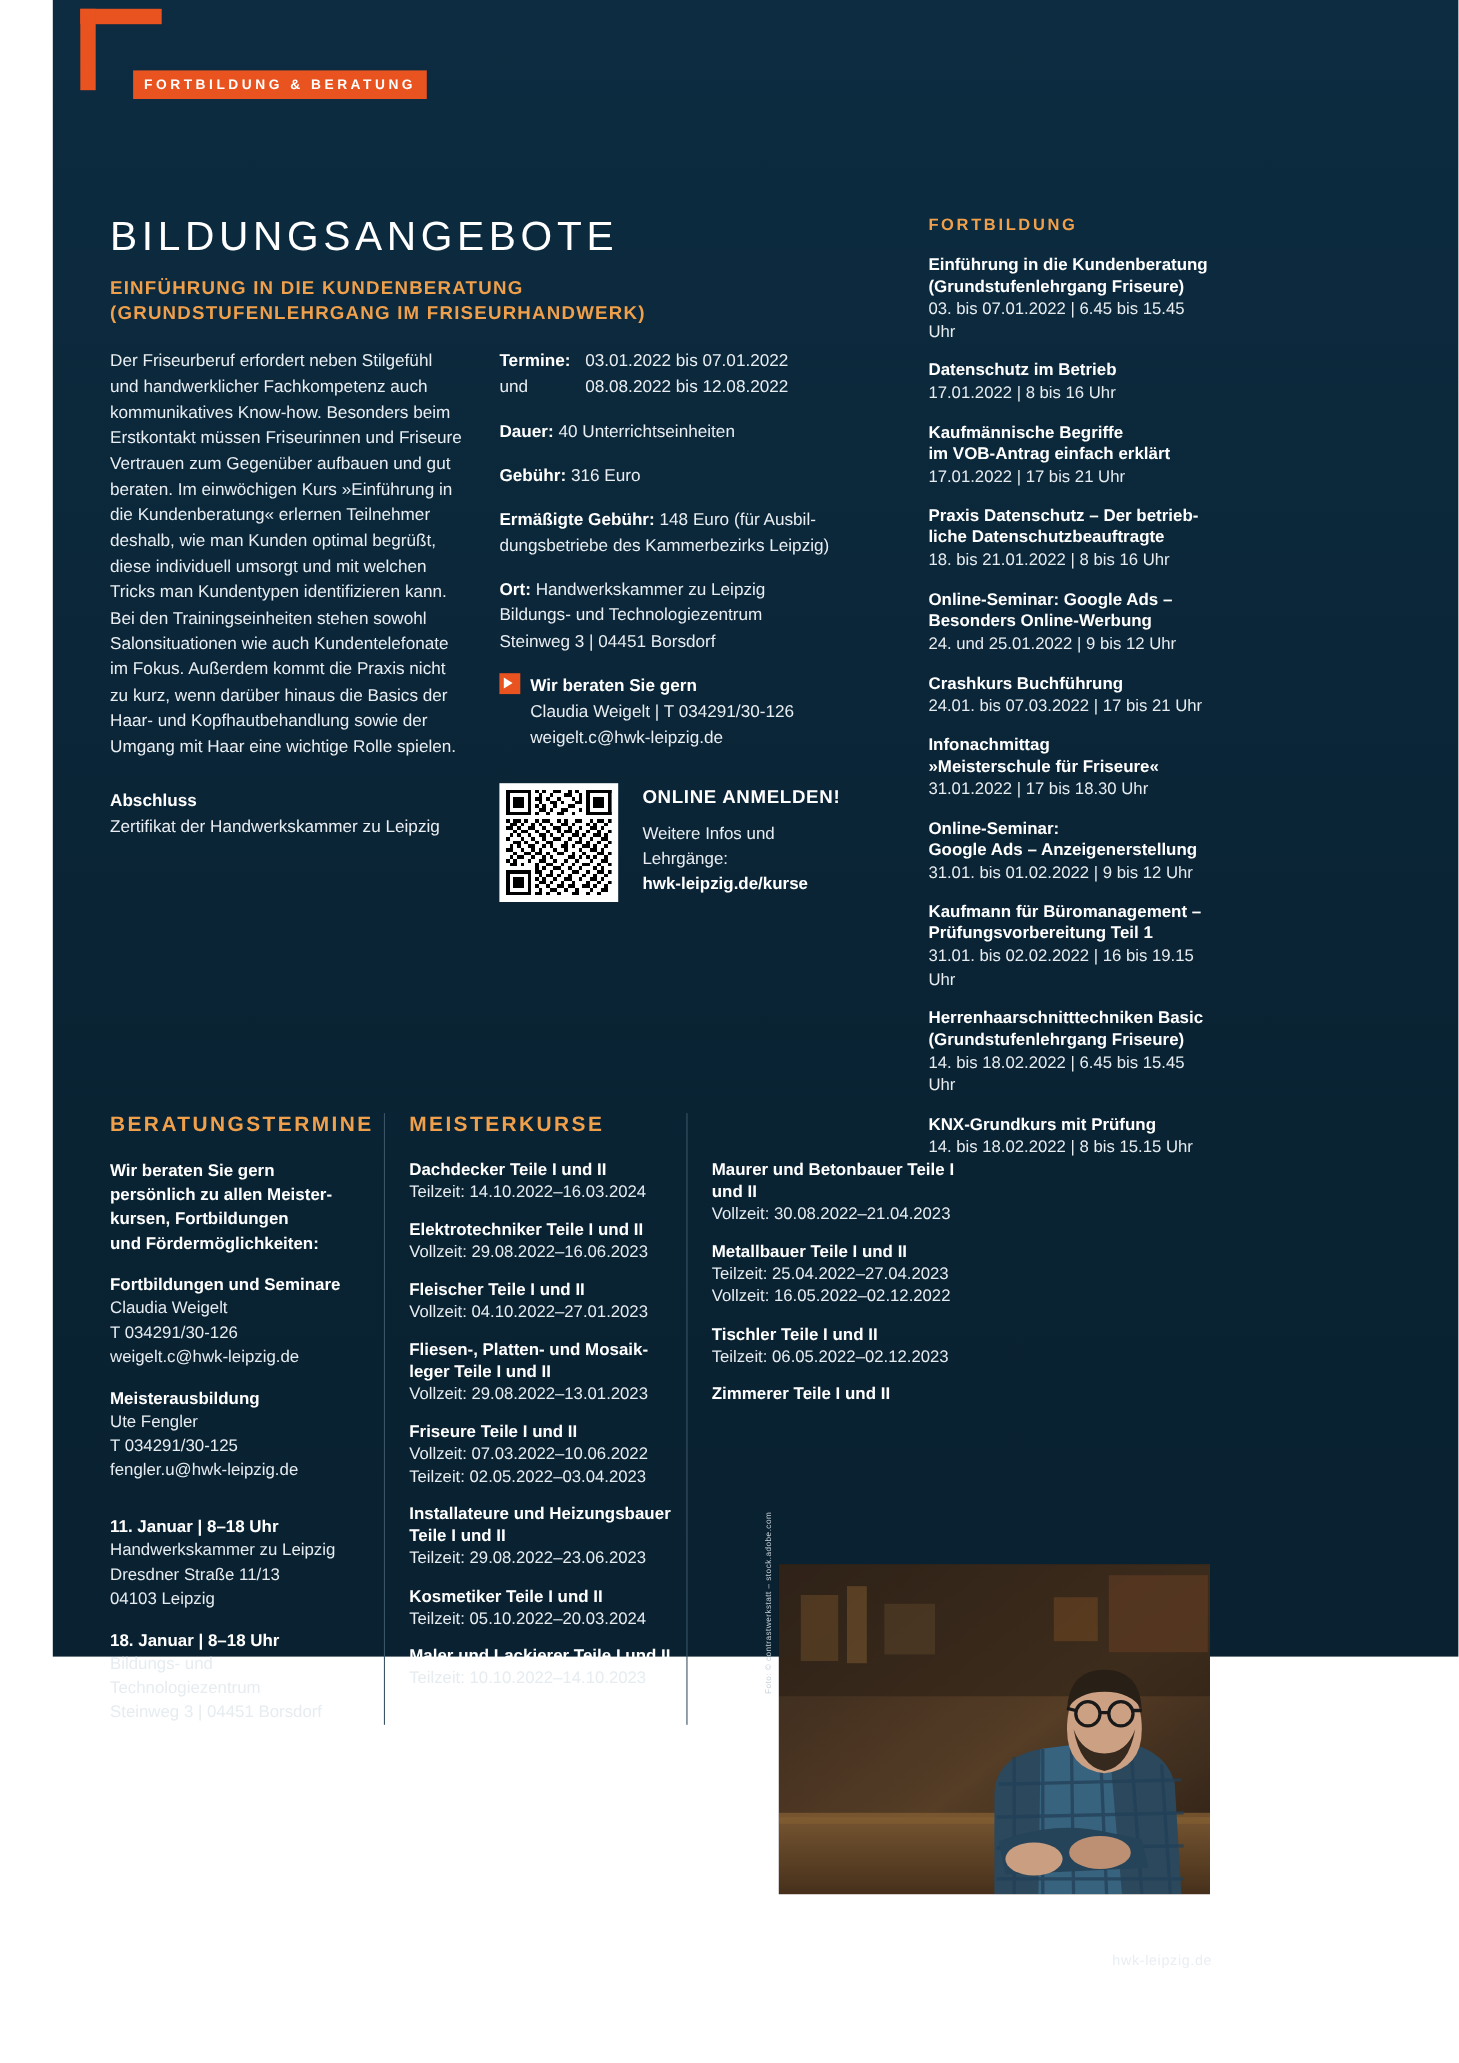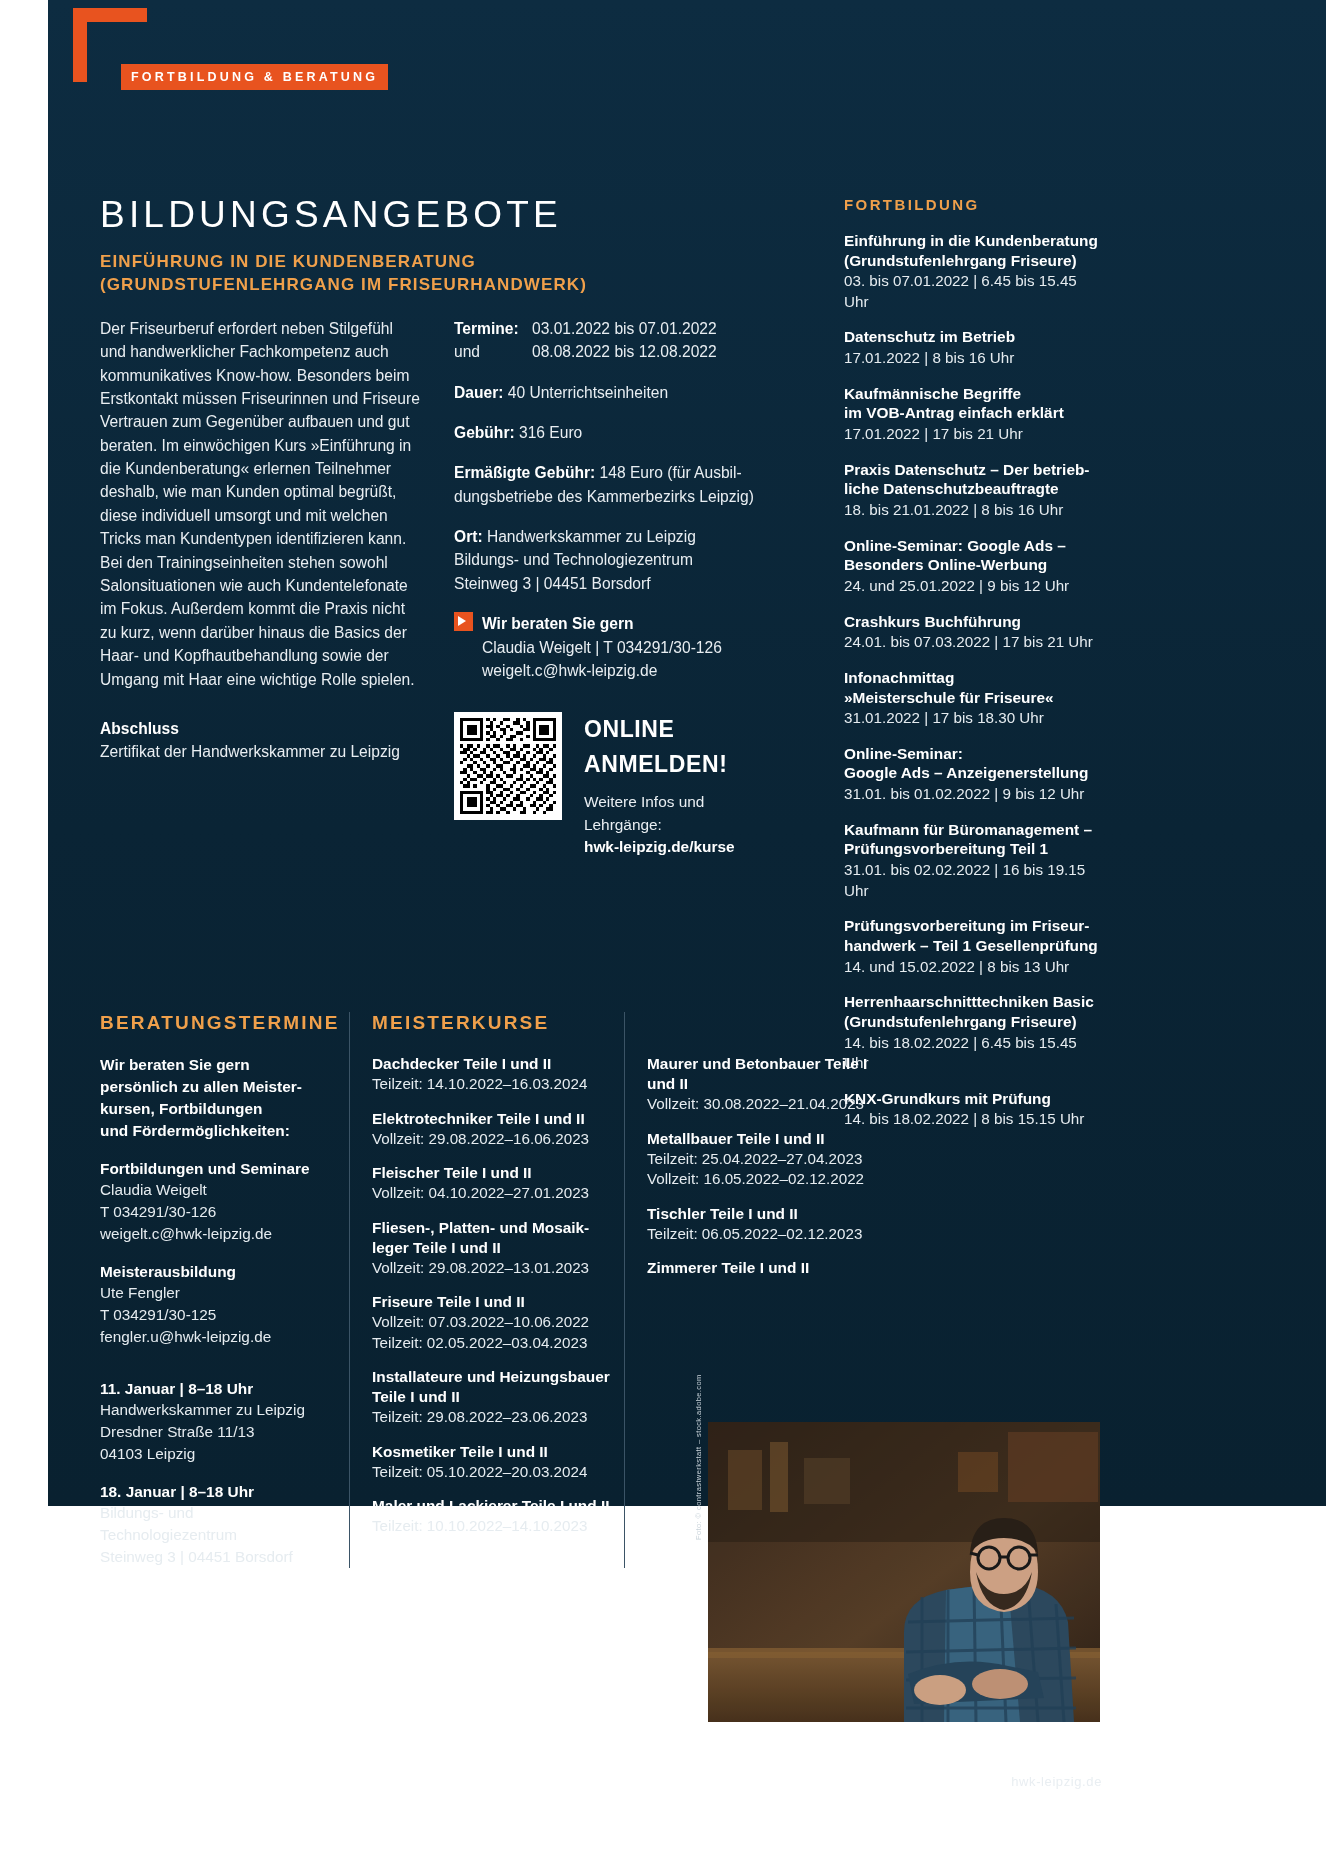--- a/index.html
+++ b/index.html
@@ -61,21 +61,21 @@
     width:0;height:0;border-left:8px solid #fff;
     border-top:5px solid transparent;border-bottom:5px solid transparent;
   }
   .berat{display:flex;margin-top:8px;}
   .berat .txt{color:#e9eef2;font-size:15.6px;line-height:1.5;}
   .berat .txt .lbl{display:block;}
 
   .qr-wrap{display:flex;margin-top:30px;gap:22px;align-items:flex-start;}
   .qr{width:108px;height:108px;background:#ffffff;padding:6px;box-sizing:border-box;}
   .qr svg{display:block;}
-  .anmelden-t{color:#fff;font-size:23px;font-weight:700;letter-spacing:.6px;margin-bottom:10px;}
+  .anmelden-t{color:#fff;font-size:17px;font-weight:700;letter-spacing:.6px;margin-bottom:10px;}
   .anmelden-s{color:#e9eef2;font-size:15.4px;line-height:1.45;}
   .anmelden-s b{color:#ffffff;}
 
   
   .r-head{color:#f0a04b;font-size:15px;font-weight:700;letter-spacing:2.4px;margin-bottom:18px;}
   .r-item{margin-bottom:15px;}
   .r-item .t{color:#ffffff;font-size:15.4px;font-weight:700;line-height:1.28;}
   .r-item .d{color:#e6ecf0;font-size:15.2px;line-height:1.35;margin-top:1px;}
 
   
@@ -459,25 +459,20 @@
           <div class="t" style="white-space: pre-line;">Online-Seminar:
 Google Ads – Anzeigenerstellung</div>
           <div class="d" style="white-space: pre-line;">31.01. bis 01.02.2022 | 9 bis 12 Uhr</div>
         </div>
         <div class="r-item">
           <div class="t" style="white-space: pre-line;">Kaufmann für Büromanagement –
 Prüfungsvorbereitung Teil 1</div>
           <div class="d" style="white-space: pre-line;">31.01. bis 02.02.2022 | 16 bis 19.15 Uhr</div>
         </div>
         <div class="r-item">
-          <div class="t" style="white-space: pre-line;">Prüfungsvorbereitung im Friseur-
-handwerk – Teil 1 Gesellenprüfung</div>
-          <div class="d" style="white-space: pre-line;">14. und 15.02.2022 | 8 bis 13 Uhr</div>
-        </div>
-        <div class="r-item">
           <div class="t" style="white-space: pre-line;">Herrenhaarschnitttechniken Basic
 (Grundstufenlehrgang Friseure)</div>
           <div class="d" style="white-space: pre-line;">14. bis 18.02.2022 | 6.45 bis 15.45 Uhr</div>
         </div>
         <div class="r-item">
           <div class="t" style="white-space: pre-line;">KNX-Grundkurs mit Prüfung</div>
           <div class="d" style="white-space: pre-line;">14. bis 18.02.2022 | 8 bis 15.15 Uhr</div>
         </div>
       </div>
   </div>

